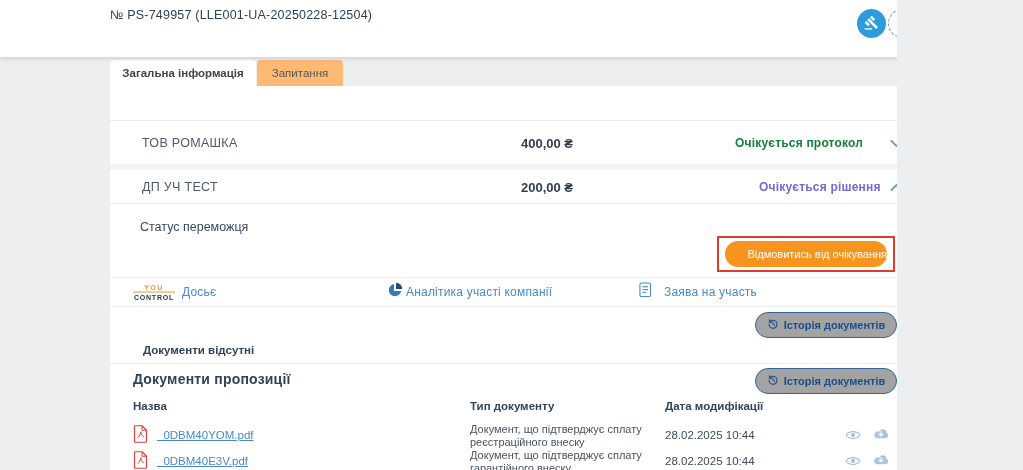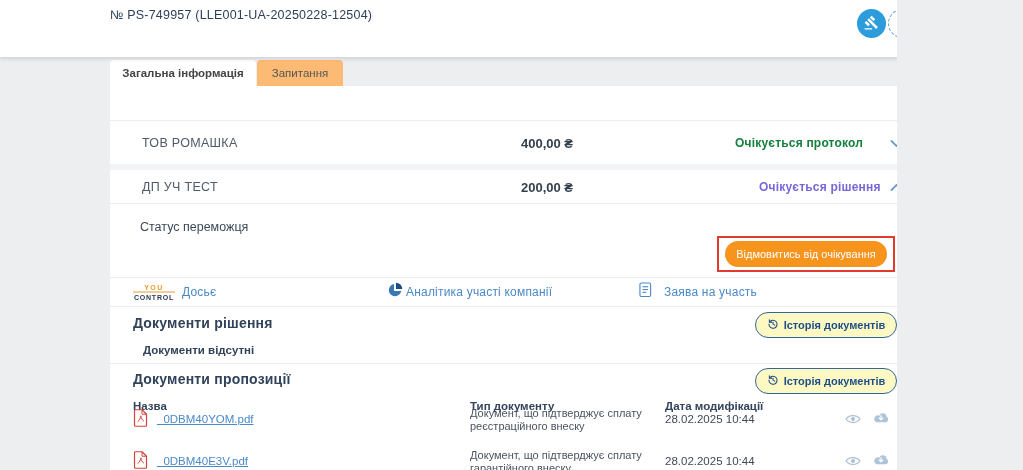--- a/index.html
+++ b/index.html
@@ -42,52 +42,52 @@
   .bid-status { left:625px; font-size:12px; font-weight:600; letter-spacing:.2px; }
   .st-orange { color:#15803d; }
   .st-purple { color:#7668D8;margin-left:24px; }
   .chev-btn { left:778px; background:none; border:none; cursor:pointer; padding:2px; }
 
   
   .winner-status-label { position:absolute; left:30px; top:134px; font-size:12.5px; color:#3C4858; }
   .annotation-box { position:absolute; left:607px; top:150px; width:178px; height:36px; border:2px solid #E23B2E; }
   .decline-btn { position:absolute; left:615px; top:155px; width:162px; height:26px; border:none; cursor:pointer;
                  background:#F7941E; color:#fff; border-radius:13px; font-size:11px; font-weight:500;
-                 font-family:"Liberation Sans", sans-serif; }
+                 font-family:"Liberation Sans", sans-serif;text-align:right; }
 
   .links-row { position:absolute; left:0; top:195px; width:803px; height:22px; }
   .links-row > * { position:absolute; top:50%; transform:translateY(-50%); }
   .yc-logo { left:23px; width:42px; text-align:center; line-height:1; cursor:pointer; }
   .yc-top { display:block; font-size:7px; font-weight:700; letter-spacing:1.5px; color:#E89B2C;
             border-bottom:1px solid #E89B2C; padding-bottom:1px; }
   .yc-bottom { display:block; font-size:7px; font-weight:700; letter-spacing:.8px; color:#243B53; margin-top:1px; }
   .blue-link { color:#4A89C8; font-size:12px; text-decoration:none; cursor:pointer; letter-spacing:.2px; }
   .lnk-dossier { left:72px; }
   .ico-pie { left:277px; }
   .lnk-analytics { left:296px; }
   .ico-doc { left:529px; }
   .lnk-application { left:548px;margin-left:6px; }
 
   .section-heading { position:absolute; left:23px; font-size:14px; color:#31435A; font-weight:600; letter-spacing:.2px; }
   .sh-decision { top:229px; }
   .sh-proposal { top:285px; }
-  .history-btn { position:absolute; left:645px; width:142px; height:26px; background:#fef9c3; cursor:pointer;
+  .history-btn { position:absolute; left:645px; width:142px; height:26px; background:#a3a3a3; cursor:pointer;
                  border:1px solid #33659A; border-radius:14px; color:#1D4E89; font-size:11px; font-weight:600;
                  display:flex; align-items:center; justify-content:center; gap:5px;
                  font-family:"Liberation Sans", sans-serif; }
   .hb1 { top:226px; } .hb2 { top:282px; }
   .empty-docs { position:absolute; left:33px; top:258px; font-size:11.5px; color:#31435A; font-weight:600; }
 
   
   .tbl-head { position:absolute; top:314px; left:0; width:803px; }
   .tbl-head span { position:absolute; font-size:11.5px; font-weight:700; color:#33445C; }
   .th-name { left:23px; } .th-type { left:360px; } .th-date { left:555px; }
 
   .doc-row { position:absolute; left:0; width:803px; height:30px; }
-  .dr1 { top:320px; } .dr2 { top:362px; }
+  .dr1 { top:336px; } .dr2 { top:362px; }
   .doc-row .pdf-ic { position:absolute; left:23px; top:3px; }
   .doc-file { position:absolute; left:47px; top:7px; font-size:11.5px; color:#4A89C8; text-decoration:underline; cursor:pointer; }
   .doc-type { position:absolute; left:360px; top:1px; width:185px; font-size:11px; line-height:12.5px; color:#4A5360; }
   .doc-date { position:absolute; left:555px; top:7px; font-size:11.5px; color:#3E4A58; }
   .act-eye   { position:absolute; left:735px; top:7px; background:none; border:none; cursor:pointer; padding:0; }
   .act-cloud { position:absolute; left:762px; top:5px; background:none; border:none; cursor:pointer; padding:0; }
 
   
   .scroll-top { position:absolute; left:988px; top:397px; width:34px; height:31px; border:none; border-radius:3px;
                 background:#34A853; cursor:pointer; display:flex; align-items:center; justify-content:center; z-index:6; }
@@ -181,21 +181,20 @@
           <rect x="1" y="1" width="11.5" height="14.5" rx="1.5"></rect>
           <line x1="3.8" y1="5" x2="9.8" y2="5"></line>
             <line x1="3.8" y1="8" x2="9.8" y2="8"></line>
             <line x1="3.8" y1="11" x2="7.8" y2="11"></line>
         </svg>
       </span>
       <a class="blue-link lnk-application">Заява на участь</a>
     </div>
     <div class="hr hr4"></div>
 
-    <div class="section-heading sh-decision">Документи рішення</div>
     <button class="history-btn hb1">
       <span>
         <svg width="12" height="12" viewBox="0 0 16 16" fill="none" stroke="#1D4E89" stroke-width="1.4" stroke-linecap="round" stroke-linejoin="round">
           <path d="M3.2 2.3 v3.2 h3.2"></path>
           <path d="M3.4 5.5 A5.4 5.4 0 1 1 2.6 8"></path>
           <path d="M8 5.2 V8.2 L10.3 9.5"></path>
         </svg>
       </span>
       <span>Історія документів</span>
     </button>

